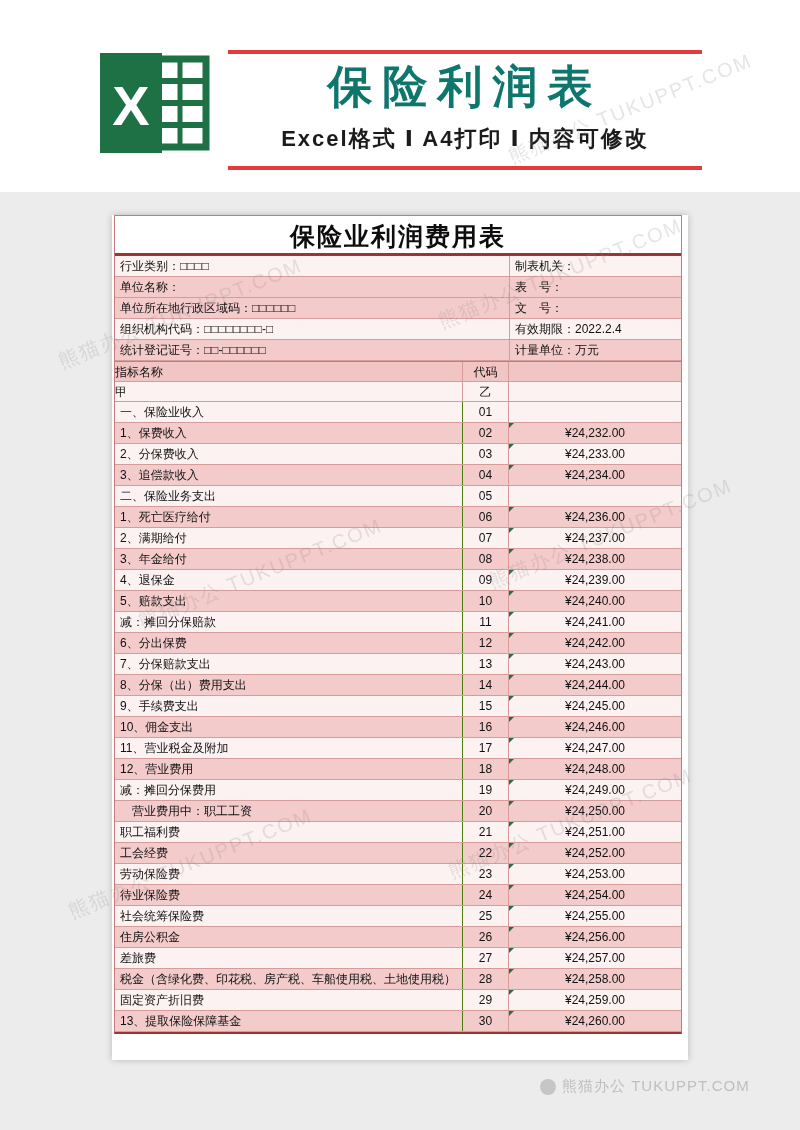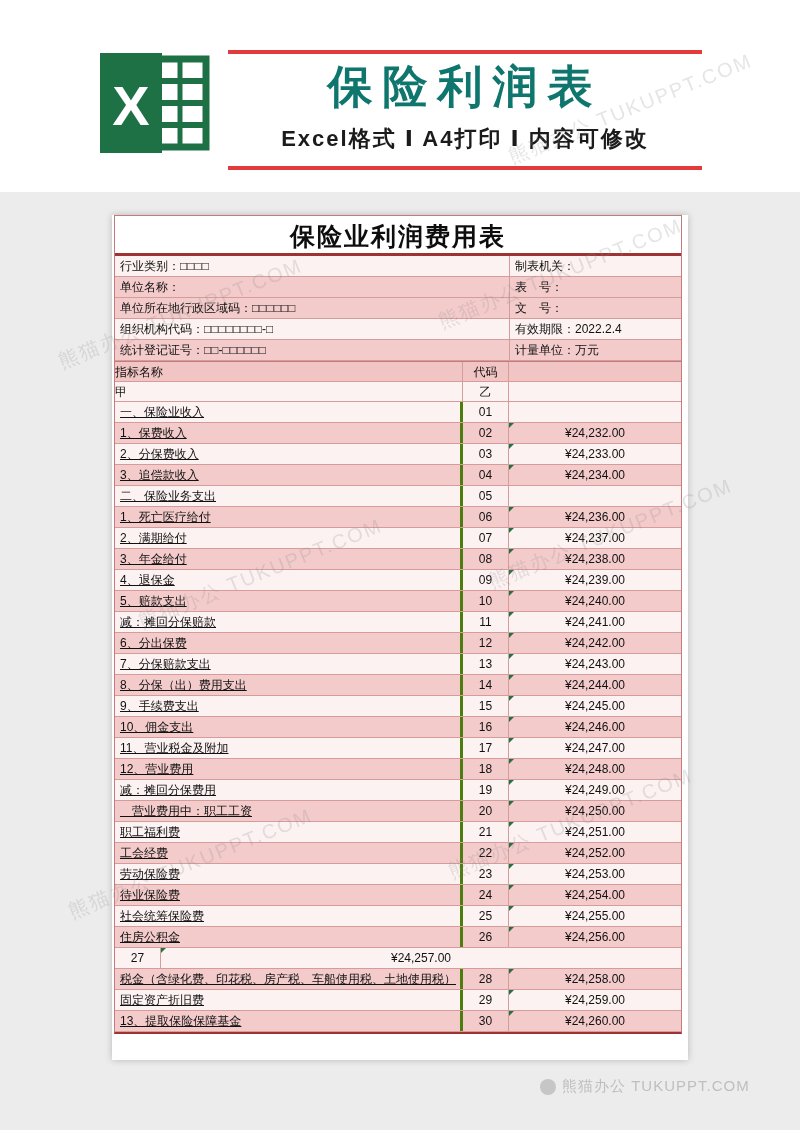--- a/index.html
+++ b/index.html
@@ -51,22 +51,22 @@
   .i-left { width:395px; border-right:1px solid #d69c9c; padding-left:5px;
             white-space:nowrap; overflow:hidden; }
   .i-right { flex:1; padding-left:5px; white-space:nowrap; overflow:hidden; }
   .t-row {
     display:flex; height:21px; line-height:20px; font-size:12px;
     border-bottom:1px solid #d69c9c; background:#fdf2f2; color:#111;
   }
   .t-row.head { background:#f2c5c5; border-top:1px solid #c47b7b; }
   .t-row.sub { height:20px; }
   .h-name { width:348px; text-align:left; border-right:1px solid #d69c9c; }
-  .c-name { width:348px; padding-left:5px; border-right:3px solid #4d7c0f;
-            white-space:nowrap; overflow:hidden;text-decoration:underline; }
+  .c-name { width:348px; padding-left:5px; border-right:1px solid #4d7c0f;
+            white-space:nowrap; overflow:hidden; }
   .c-code { width:46px; text-align:center; border-right:1px solid #d69c9c; }
   .c-value { flex:1; text-align:center; position:relative;
              white-space:nowrap; overflow:hidden; }
   .c-value.has-val::before {
     content:""; position:absolute; left:0; top:0;
     border-top:5px solid #217346; border-right:5px solid transparent;
   }
   
   .wm {
     position:absolute; color:rgba(135,135,135,0.22); font-size:20px;
@@ -264,20 +264,21 @@
           <div class="c-name">社会统筹保险费</div>
           <div class="c-code">25</div>
           <div class="c-value has-val">¥24,255.00</div>
         </div>
         <div class="t-row shade">
           <div class="c-name">住房公积金</div>
           <div class="c-code">26</div>
           <div class="c-value has-val">¥24,256.00</div>
         </div>
         <div class="t-row">
+          <div class="c-name">差旅费</div>
           <div class="c-code">27</div>
           <div class="c-value has-val">¥24,257.00</div>
         </div>
         <div class="t-row shade">
           <div class="c-name">税金（含绿化费、印花税、房产税、车船使用税、土地使用税）</div>
           <div class="c-code">28</div>
           <div class="c-value has-val">¥24,258.00</div>
         </div>
         <div class="t-row">
           <div class="c-name">固定资产折旧费</div>

